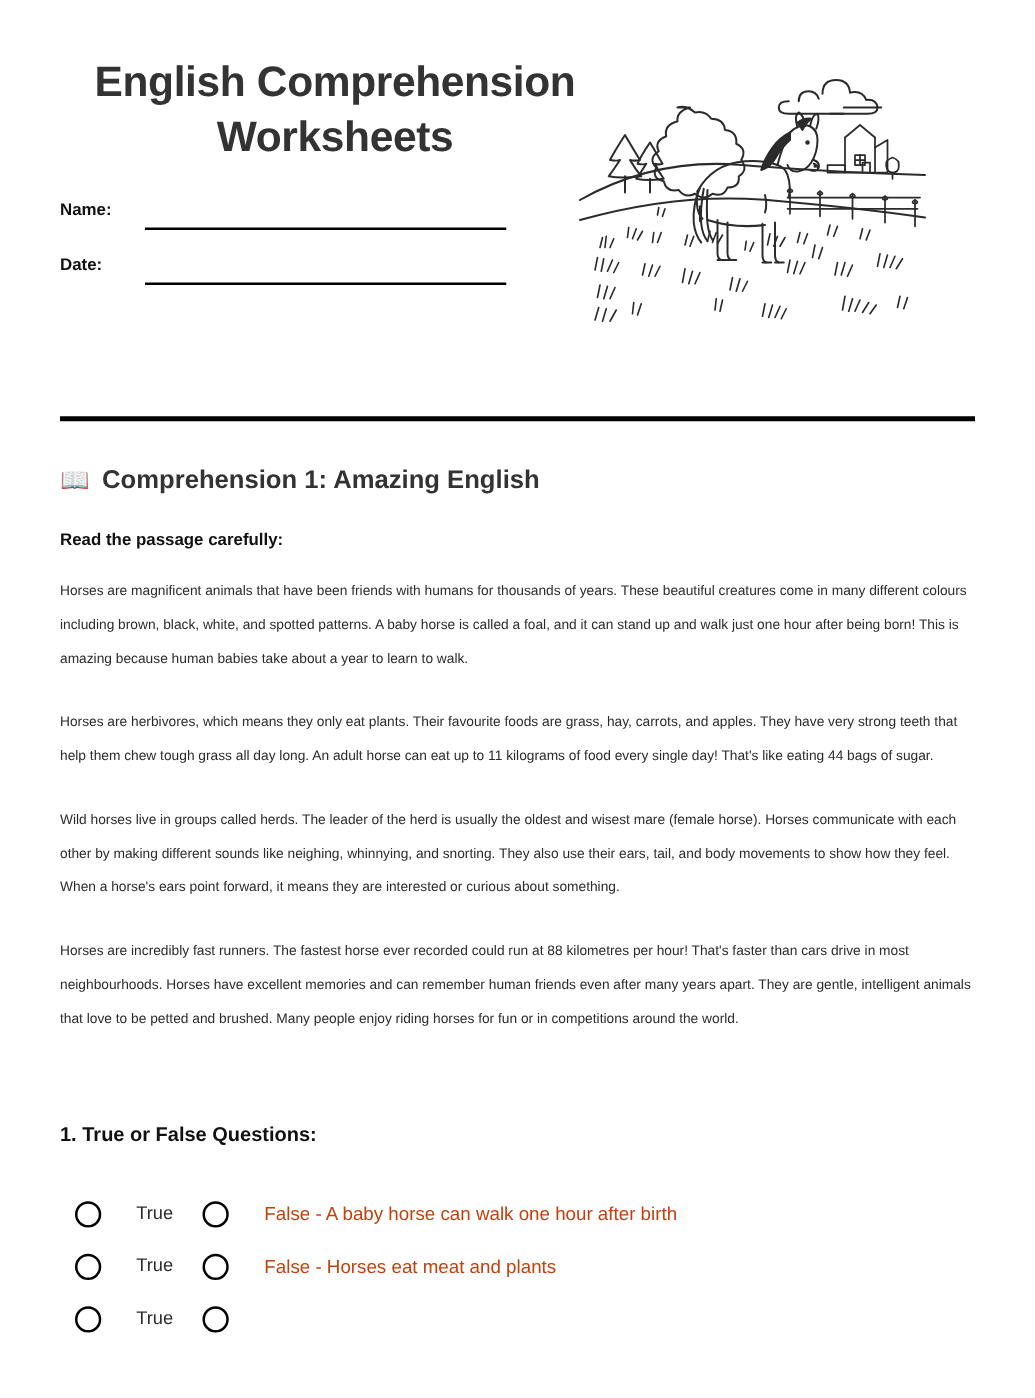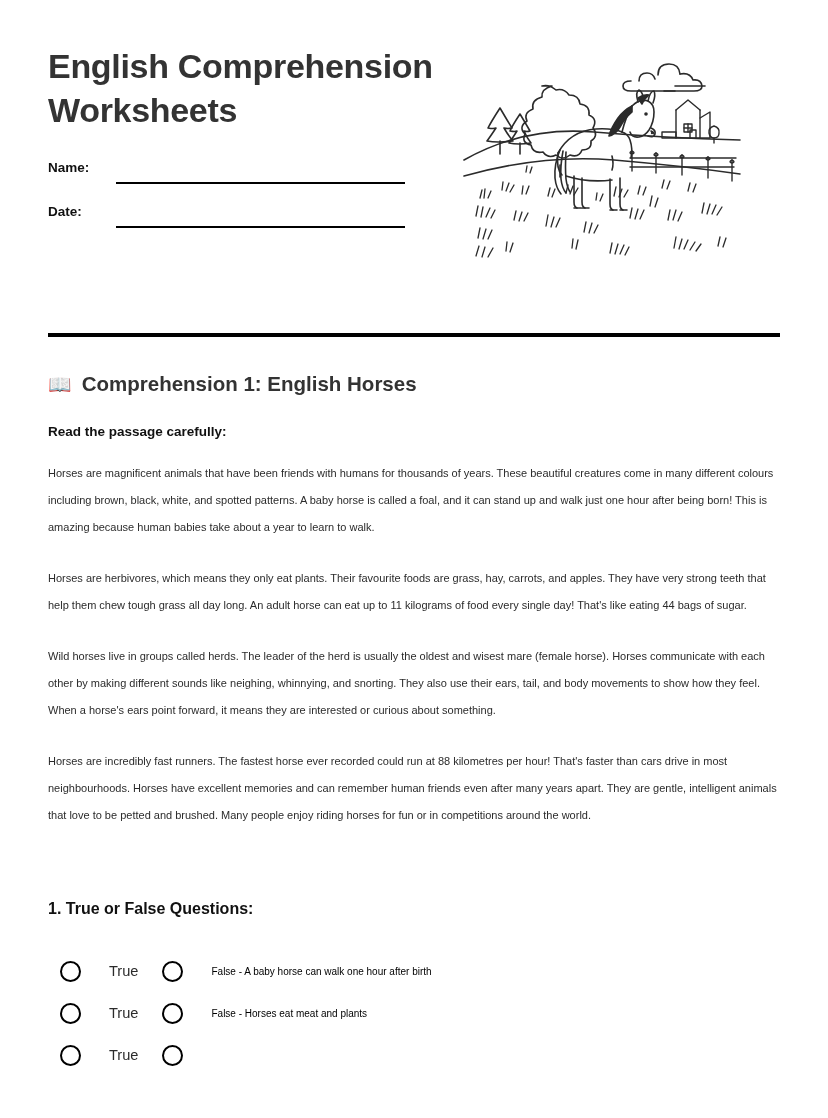--- a/index.html
+++ b/index.html
@@ -22,20 +22,21 @@
     padding: 0;
   }
 
   
   .header {
     position: absolute;
     left: 48px;
     top: 44px;
     width: 732px;
     height: 262px;
+    text-align: center;
   }
   .title {
     position: absolute;
     left: 0;
     top: 0;
     width: 440px;
     font-size: 34px;
     line-height: 44px;
     font-weight: bold;
     color: #333333;
@@ -162,22 +163,22 @@
     flex: 0 0 auto;
   }
   .radio.first { margin-left: 12px; }
   .opt-label {
     font-size: 14.6px;
     color: #2b2b2b;
     margin: 0 10px 0 14px;
     flex: 0 0 auto;
   }
   .q-statement {
-    font-size: 10px;
-    color: #000000;
+    font-size: 15px;
+    color: #c2410c;
     margin-left: 14px;
     white-space: nowrap;
   }
 </style>
 </head>
 <body>
 
 <div class="page">
 
   <div class="header">
@@ -311,21 +312,21 @@
         <path d="M110 200 l1-9 M114 201 l2-9"></path>
         <path d="M64 124 l1-6 M68 125 l2-6"></path>
       </g>
     </svg>
   </div>
 
   <div class="divider"></div>
 
   <div class="section-heading">
     <span class="book-icon">📖</span>
-    <span>Comprehension 1: English Horses</span>
+    <span>Comprehension 1: Amazing English</span>
   </div>
 
   <div class="read-instruction">Read the passage carefully:</div>
 
   <div class="passage">
     <p>Horses are magnificent animals that have been friends with humans for thousands of years. These beautiful creatures come in many different colours including brown, black, white, and spotted patterns. A baby horse is called a foal, and it can stand up and walk just one hour after being born! This is amazing because human babies take about a year to learn to walk.</p>
     <p>Horses are herbivores, which means they only eat plants. Their favourite foods are grass, hay, carrots, and apples. They have very strong teeth that help them chew tough grass all day long. An adult horse can eat up to 11 kilograms of food every single day! That's like eating 44 bags of sugar.</p>
     <p>Wild horses live in groups called herds. The leader of the herd is usually the oldest and wisest mare (female horse). Horses communicate with each other by making different sounds like neighing, whinnying, and snorting. They also use their ears, tail, and body movements to show how they feel. When a horse's ears point forward, it means they are interested or curious about something.</p>
     <p>Horses are incredibly fast runners. The fastest horse ever recorded could run at 88 kilometres per hour! That's faster than cars drive in most neighbourhoods. Horses have excellent memories and can remember human friends even after many years apart. They are gentle, intelligent animals that love to be petted and brushed. Many people enjoy riding horses for fun or in competitions around the world.</p>
   </div>

